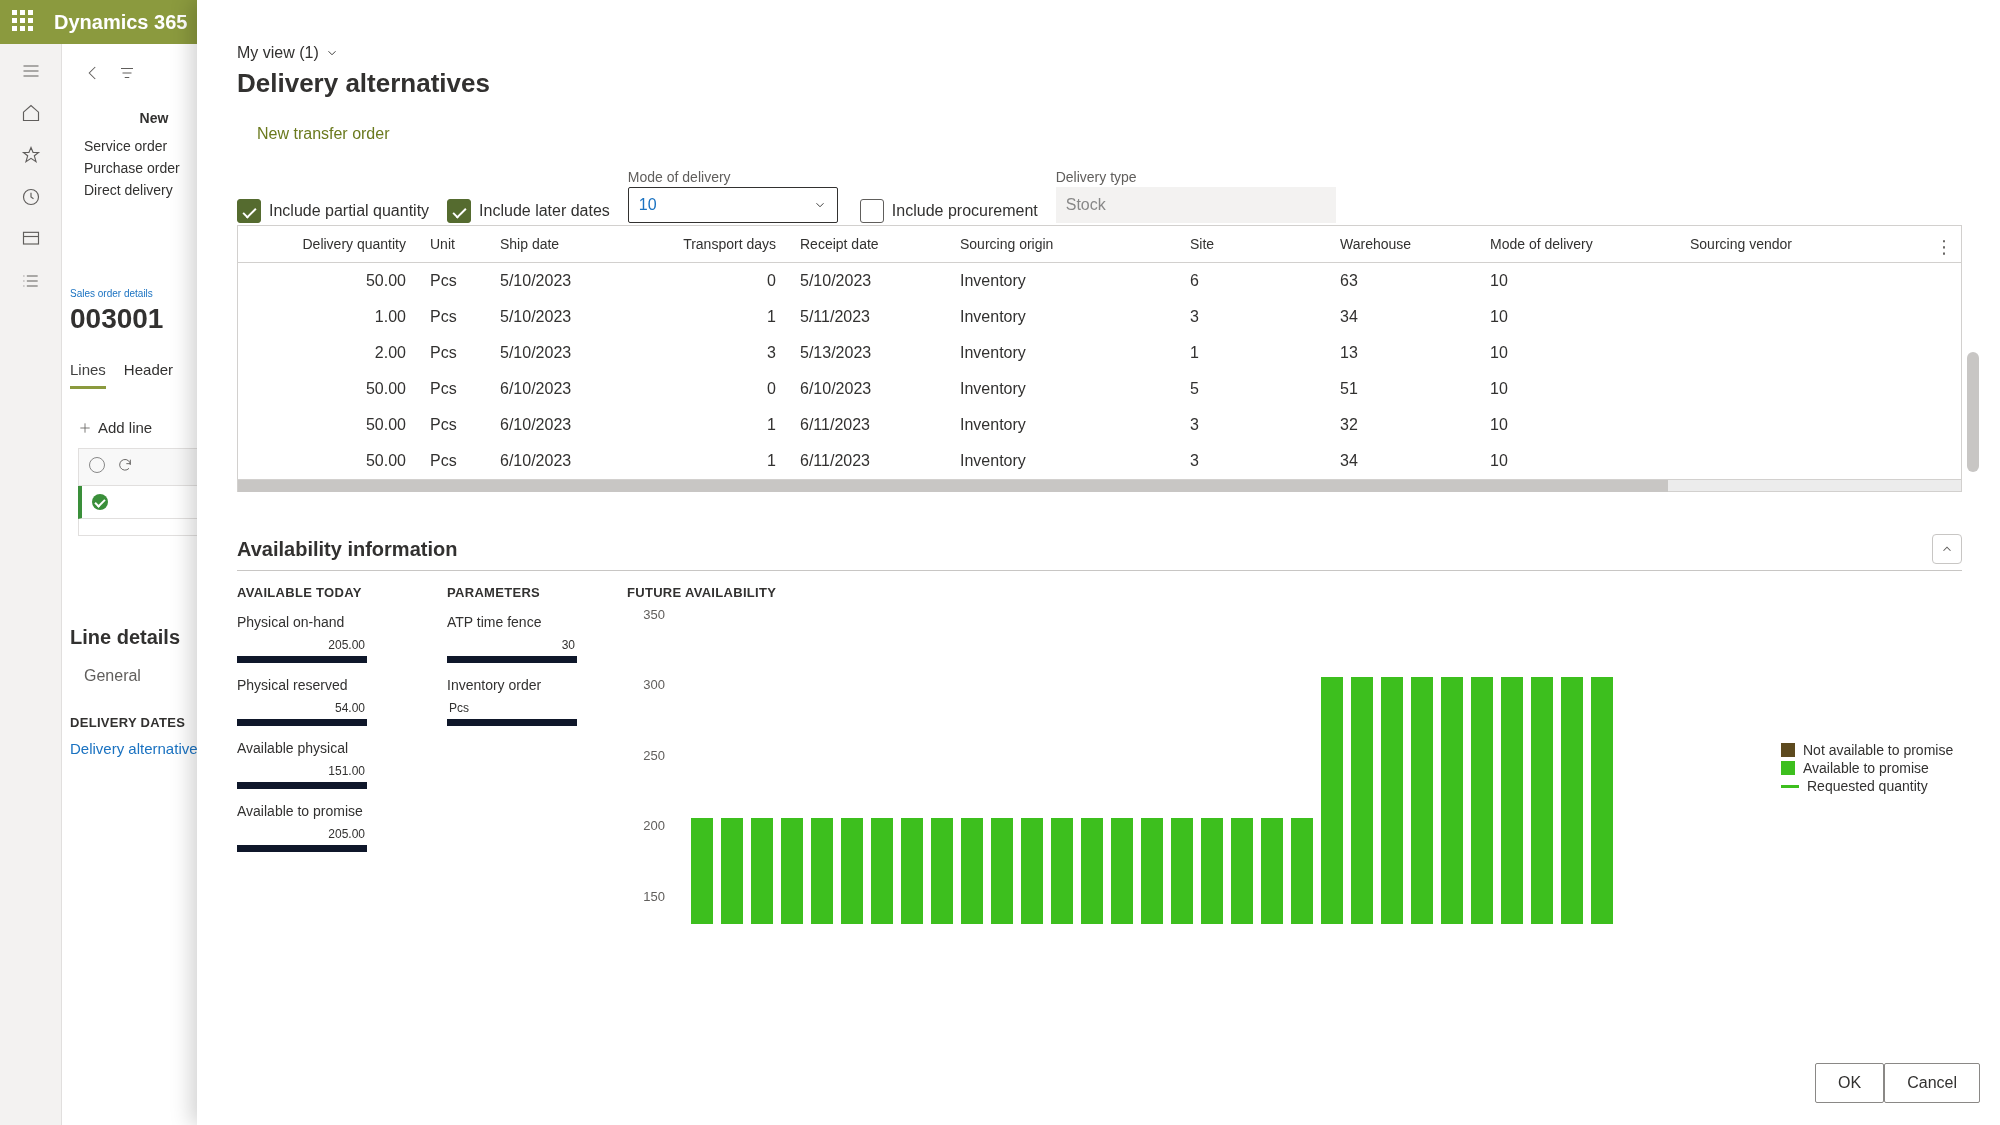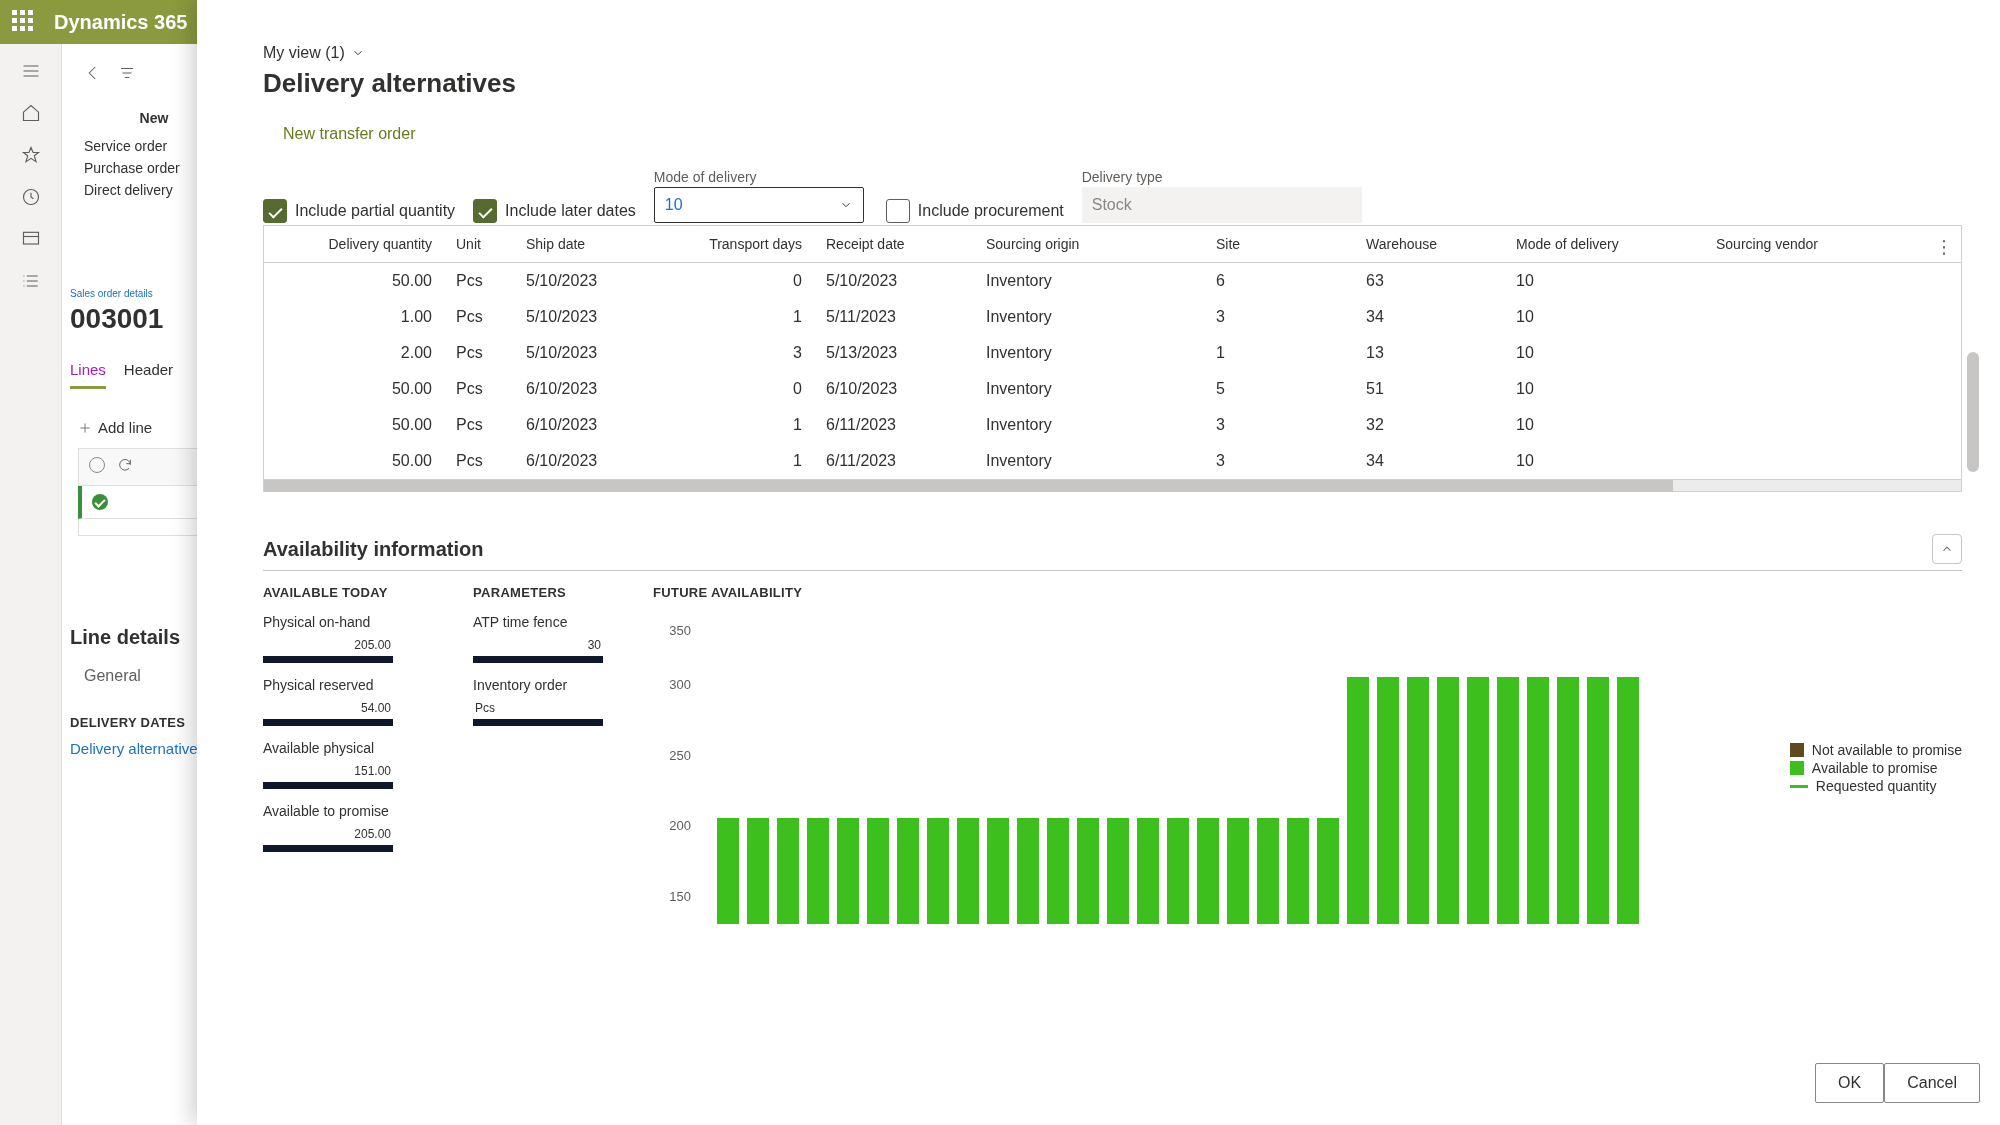--- a/index.html
+++ b/index.html
@@ -22,38 +22,38 @@
 
 .bg-page { position:absolute; top:64px; left:84px; width:140px; color:#323130; }
 .bg-back { display:flex; gap:16px; margin-bottom:24px; }
 .bg-back svg { width:18px; height:18px; stroke:#605e5c; fill:none; stroke-width:1.4; }
 .bg-new { font-size:14px; font-weight:600; text-align:center; margin-bottom:12px; }
 .bg-link { font-size:14px; color:#323130; margin-bottom:6px; white-space:nowrap; }
 .bg-sales-order { font-size:10px; color:#1a72c1; margin-top:90px; margin-left:-14px; white-space:nowrap; }
 .bg-order-num { font-size:28px; font-weight:600; margin-left:-14px; margin-top:4px; }
 .bg-tabs { display:flex; gap:18px; margin-top:26px; margin-left:-14px; }
 .bg-tab { font-size:15px; padding-bottom:8px; }
-.bg-tab.active { border-bottom:3px solid #8b9a3e; color:#a21caf; }
+.bg-tab.active { border-bottom:3px solid #8b9a3e; color:#404040; }
 .bg-addline { display:flex; align-items:center; gap:6px; margin-top:30px; margin-left:-6px; color:#323130; font-size:15px; }
 .bg-addline svg { width:14px; height:14px; stroke:#605e5c; fill:none; stroke-width:1.4; }
 .bg-rows { margin-top:12px; margin-left:-6px; }
 .bg-row-head { display:flex; gap:12px; padding:8px 10px; background:#f8f8f8; border:1px solid #e1dfde; }
 .bg-row-head .circ { width:16px; height:16px; border:1.5px solid #888; border-radius:50%; }
 .bg-row-head svg { width:16px; height:16px; stroke:#605e5c; fill:none; stroke-width:1.4; }
 .bg-row { padding:8px 10px; border:1px solid #e1dfde; border-top:none; display:flex; }
 .bg-row.sel { border-left:4px solid #3a8f3a; }
 .bg-row .chk { width:16px; height:16px; background:#3a8f3a; border-radius:50%; position:relative; }
 .bg-row .chk::after { content:""; position:absolute; left:3px; top:5px; width:8px; height:4px; border-left:2px solid #fff; border-bottom:2px solid #fff; transform:rotate(-45deg); }
 .bg-linedetails { margin-top:90px; margin-left:-14px; font-size:20px; font-weight:600; }
 .bg-general { margin-top:18px; margin-left:0px; font-size:16px; color:#605e5c; }
 .bg-delivery-d { margin-top:30px; margin-left:-14px; font-size:13px; font-weight:600; letter-spacing:.3px; }
 .bg-delivery-al { margin-top:10px; margin-left:-14px; font-size:15px; color:#1a72c1; }
 
 
-.slideover { position:absolute; top:0; left:197px; width:1803px; height:1125px; background:#fff; box-shadow:-6px 0 20px rgba(0,0,0,.18); padding:44px 38px 0 66px; }
+.slideover { position:absolute; top:0; left:197px; width:1803px; height:1125px; background:#fff; box-shadow:-6px 0 20px rgba(0,0,0,.18); padding:44px 38px 0 40px; }
 .view-row { font-size:16px; color:#323130; display:flex; align-items:center; gap:6px; }
 .view-row svg { width:14px; height:14px; stroke:#323130; fill:none; stroke-width:1.6; }
 .panel-title { font-size:26px; font-weight:600; margin-top:6px; }
 .new-transfer { margin:26px 0 0 20px; font-size:16px; color:#6b7a1e; }
 
 
 .filters { display:flex; align-items:flex-end; gap:12px; margin-top:26px; }
 .chk-wrap { display:flex; align-items:center; gap:8px; margin-right:6px; }
 .chk-box { width:24px; height:24px; border-radius:3px; border:1.5px solid #605e5c; position:relative; flex:0 0 24px; }
 .chk-box.on { background:#556b2f; border-color:#556b2f; }
@@ -385,21 +385,21 @@
         </div>
     </div>
     <div class="col chart-col">
       <h4>FUTURE AVAILABILITY</h4>
       <div class="chart-area">
         <div class="y-axis" id="yaxis">
             <div class="y-tick" style="top: 281.818px;">150</div>
             <div class="y-tick" style="top: 211.364px;">200</div>
             <div class="y-tick" style="top: 140.909px;">250</div>
             <div class="y-tick" style="top: 70.4545px;">300</div>
-            <div class="y-tick" style="top: 16px;">350</div>
+            <div class="y-tick" style="top: 0px;">350</div>
           </div>
         <div class="plot">
           <div class="bars" id="bars">
               <div class="bar" style="height: 105.682px;"></div>
               <div class="bar" style="height: 105.682px;"></div>
               <div class="bar" style="height: 105.682px;"></div>
               <div class="bar" style="height: 105.682px;"></div>
               <div class="bar" style="height: 105.682px;"></div>
               <div class="bar" style="height: 105.682px;"></div>
               <div class="bar" style="height: 105.682px;"></div>

